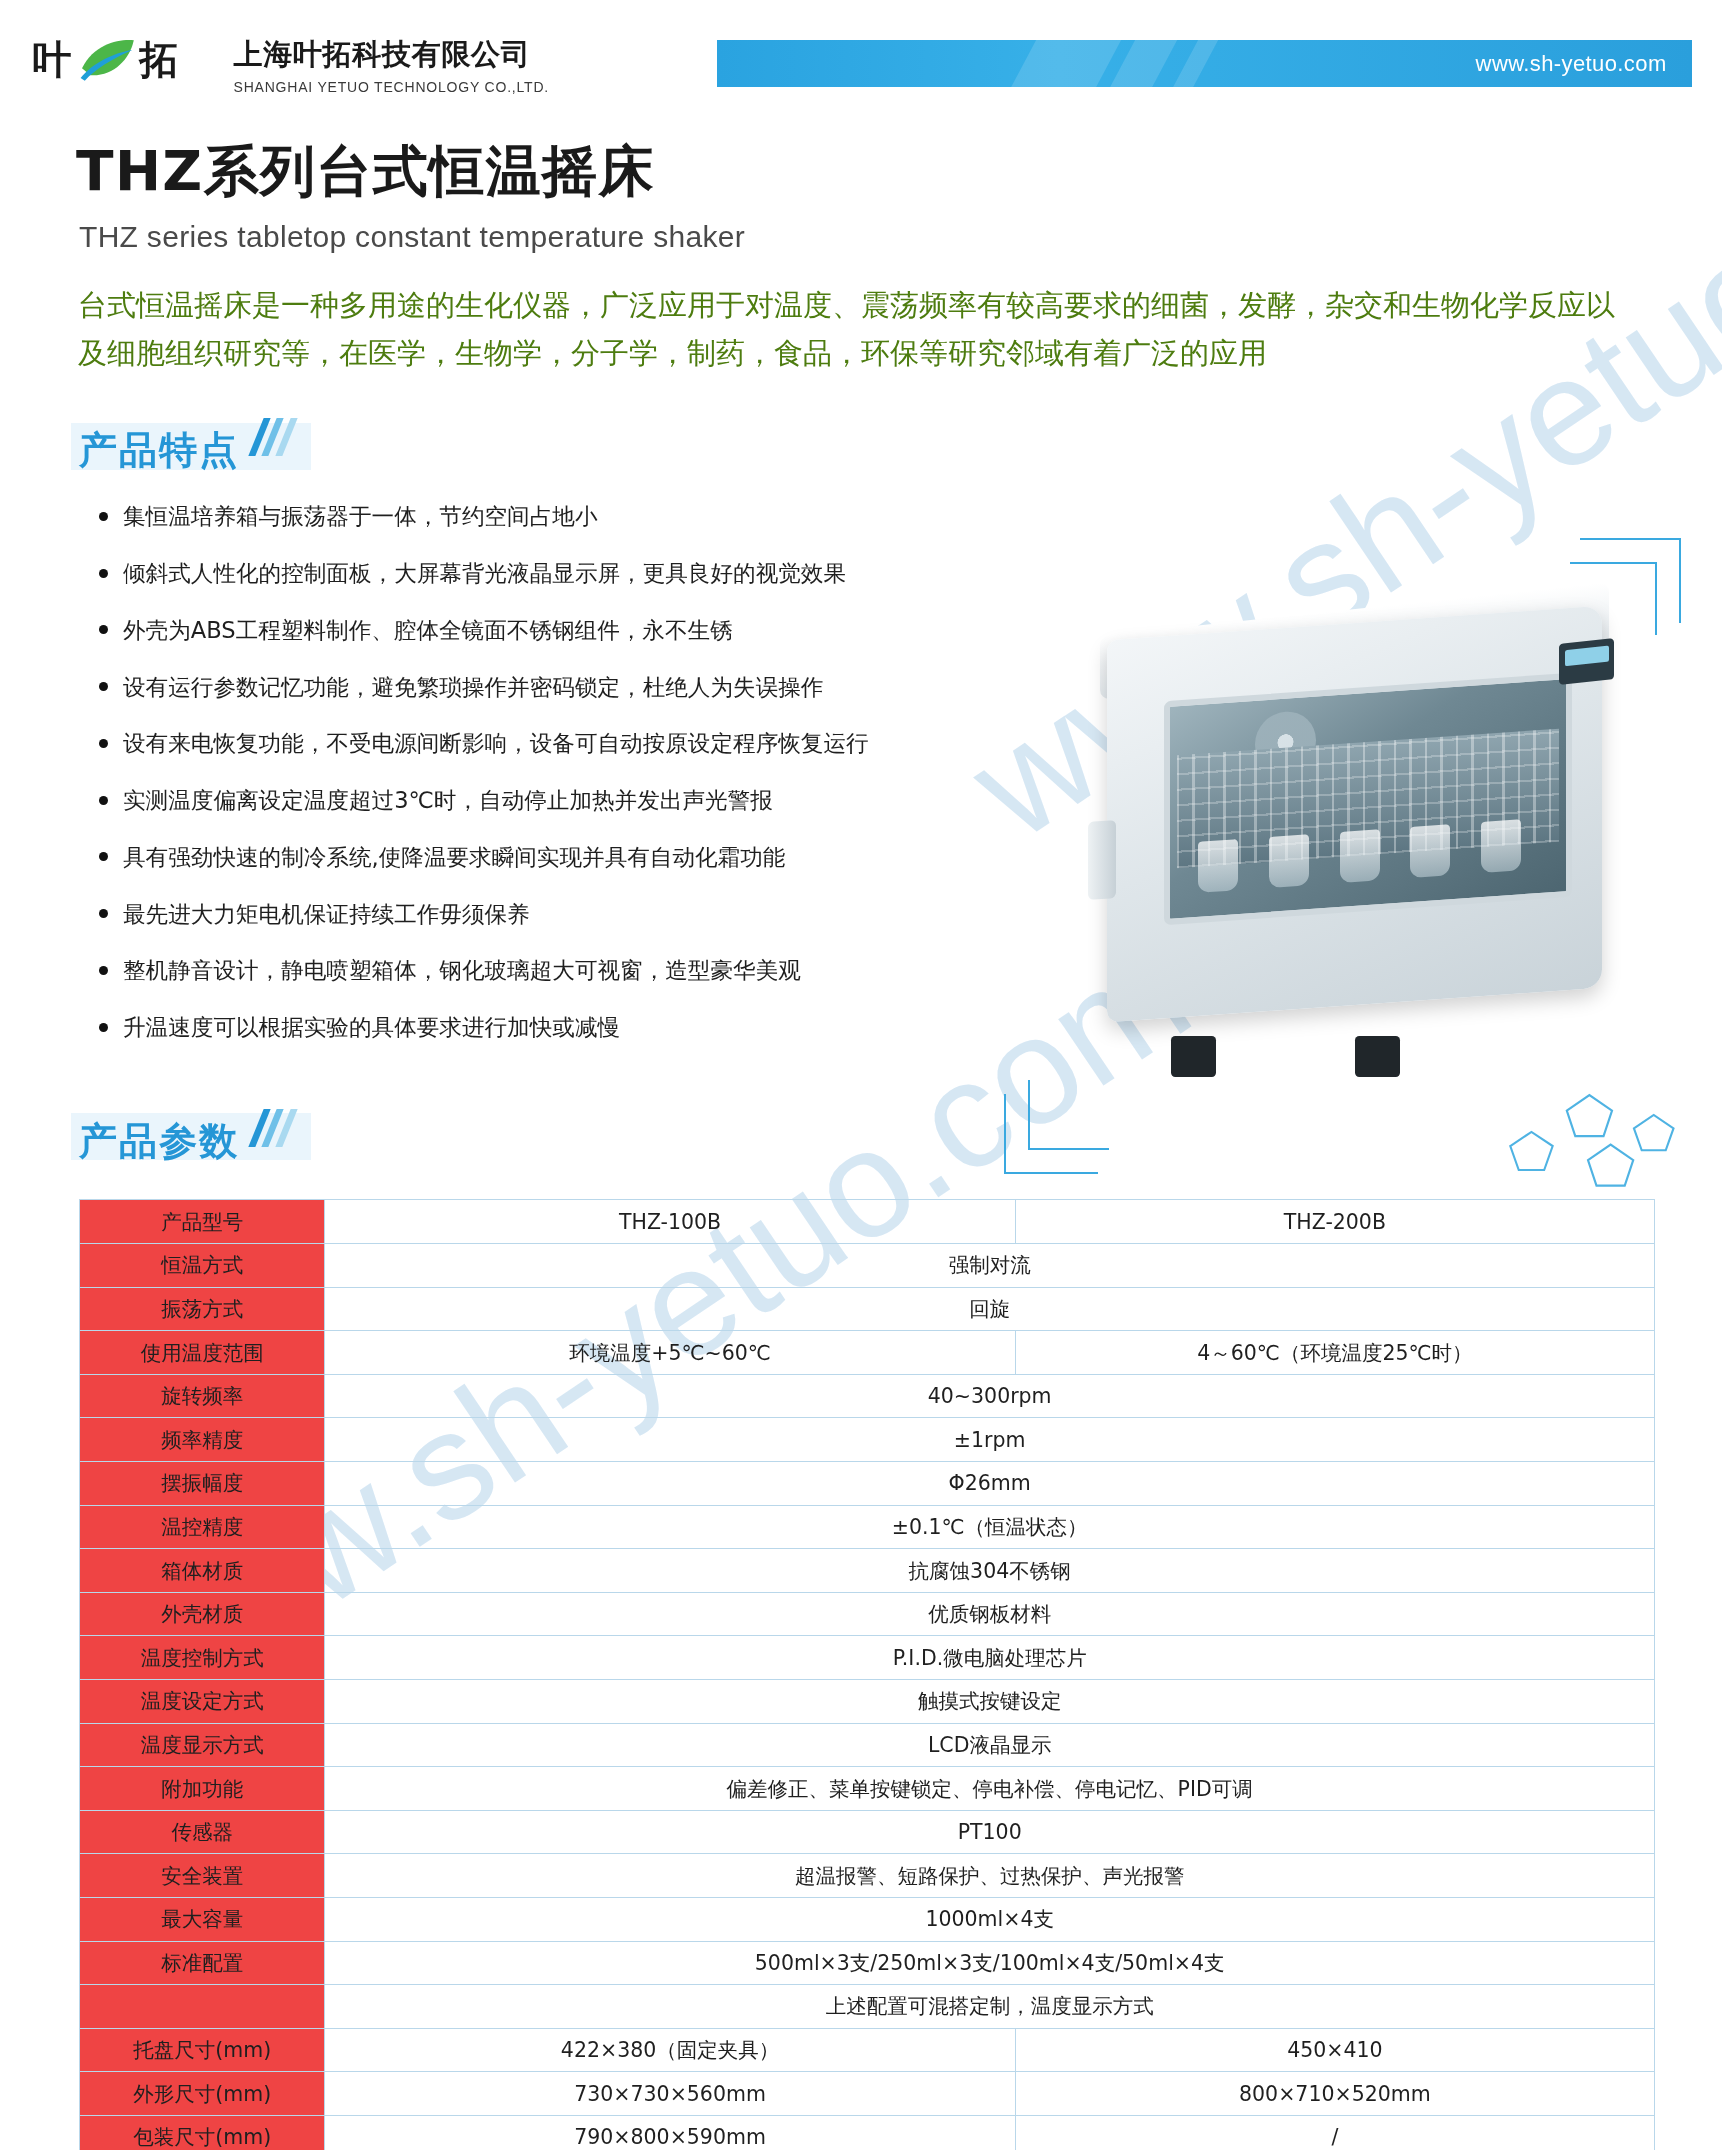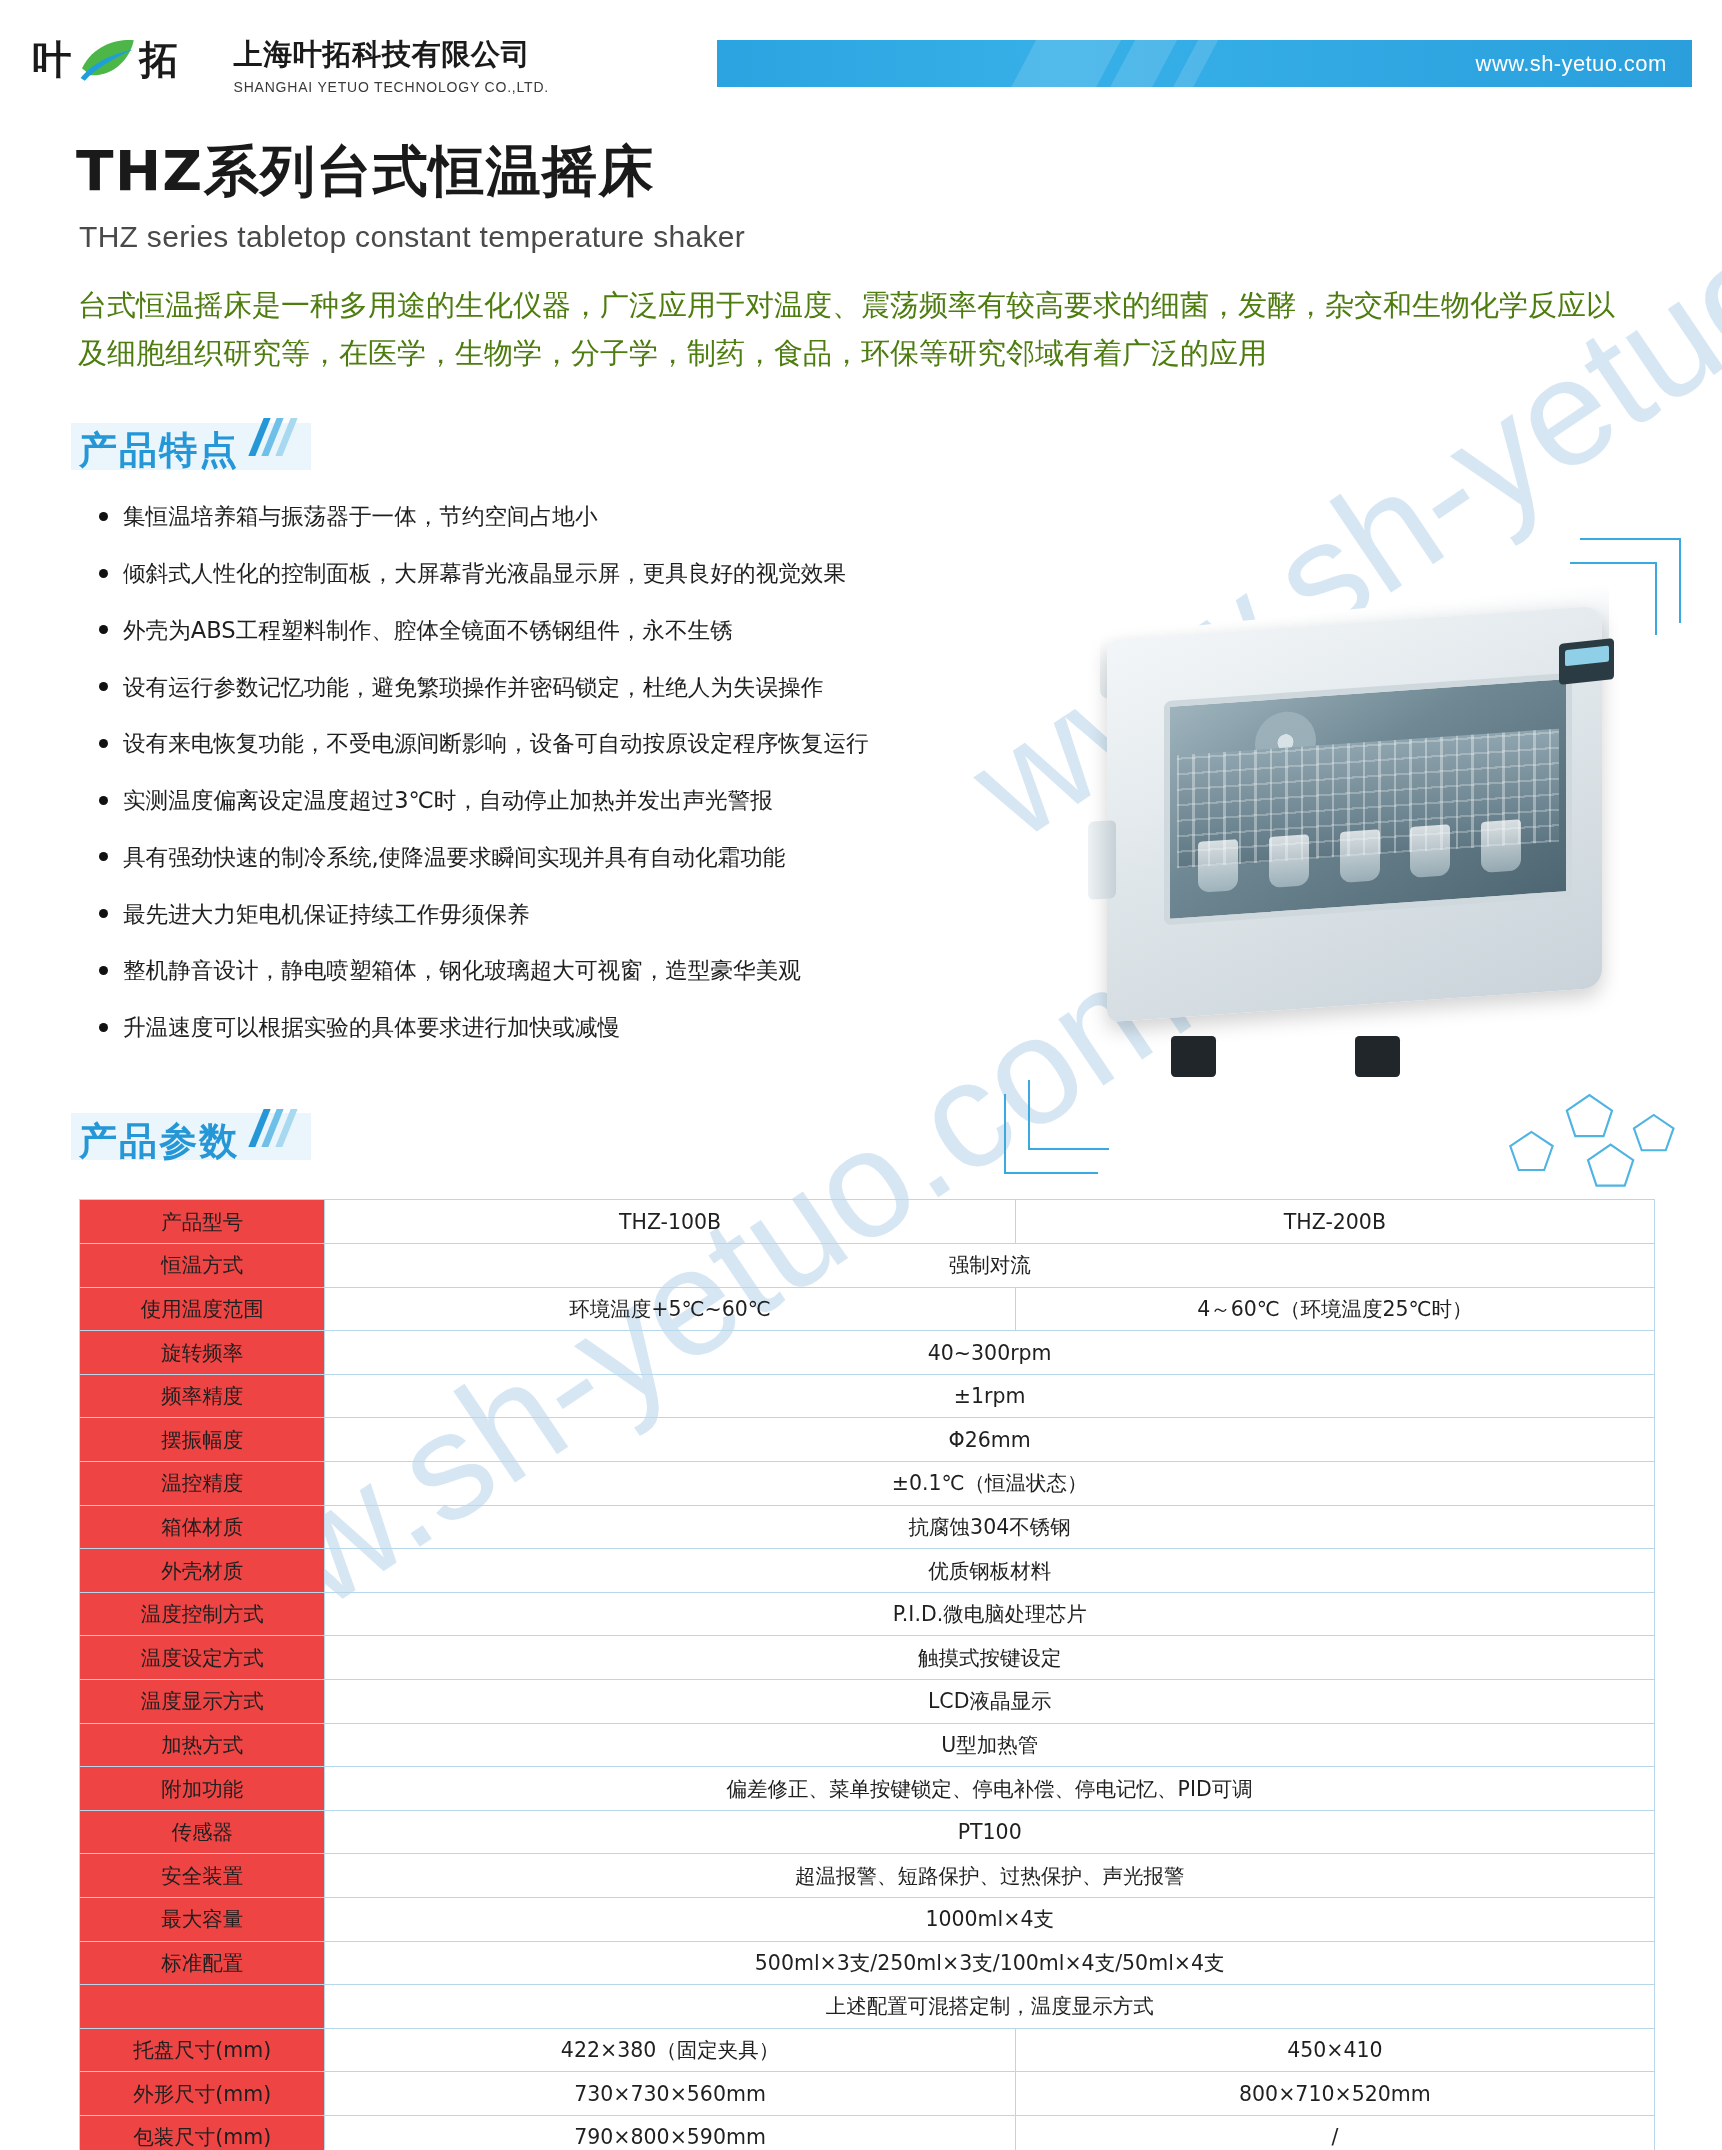--- a/index.html
+++ b/index.html
@@ -468,20 +468,24 @@
             <tr>
               <td class="label">产品型号</td>
               <td class="val blue" style="width: 678px;">THZ-100B</td>
               <td class="val">THZ-200B</td>
             </tr>
             <tr>
               <td class="label">恒温方式</td>
               <td class="val" colspan="2">强制对流</td>
             </tr>
             <tr>
+              <td class="label">振荡方式</td>
+              <td class="val" colspan="2">回旋</td>
+            </tr>
+            <tr>
               <td class="label">使用温度范围</td>
               <td class="val blue" style="width: 678px;">环境温度+5℃~60℃</td>
               <td class="val">4～60℃（环境温度25℃时）</td>
             </tr>
             <tr>
               <td class="label">旋转频率</td>
               <td class="val" colspan="2">40~300rpm</td>
             </tr>
             <tr>
               <td class="label">频率精度</td>
@@ -509,24 +513,20 @@
             </tr>
             <tr>
               <td class="label">温度设定方式</td>
               <td class="val" colspan="2">触摸式按键设定</td>
             </tr>
             <tr>
               <td class="label">温度显示方式</td>
               <td class="val" colspan="2">LCD液晶显示</td>
             </tr>
             <tr>
-              <td class="label">加热方式</td>
-              <td class="val" colspan="2">U型加热管</td>
-            </tr>
-            <tr>
               <td class="label">附加功能</td>
               <td class="val" colspan="2">偏差修正、菜单按键锁定、停电补偿、停电记忆、PID可调</td>
             </tr>
             <tr>
               <td class="label">传感器</td>
               <td class="val" colspan="2">PT100</td>
             </tr>
             <tr>
               <td class="label">安全装置</td>
               <td class="val" colspan="2">超温报警、短路保护、过热保护、声光报警</td>

